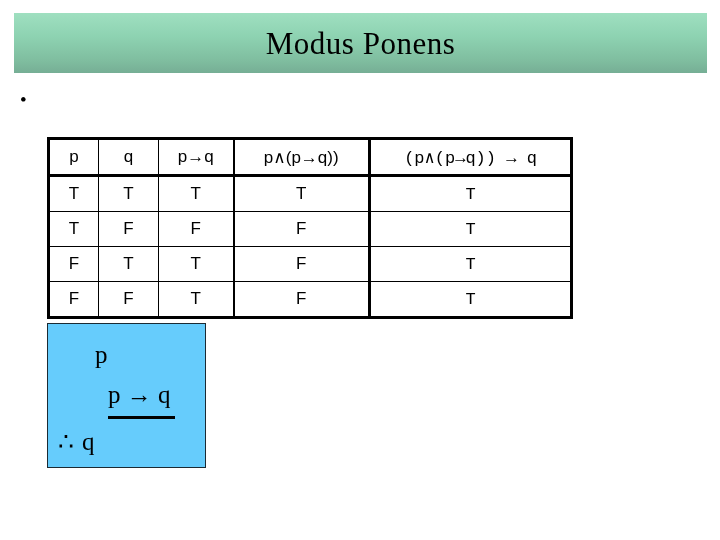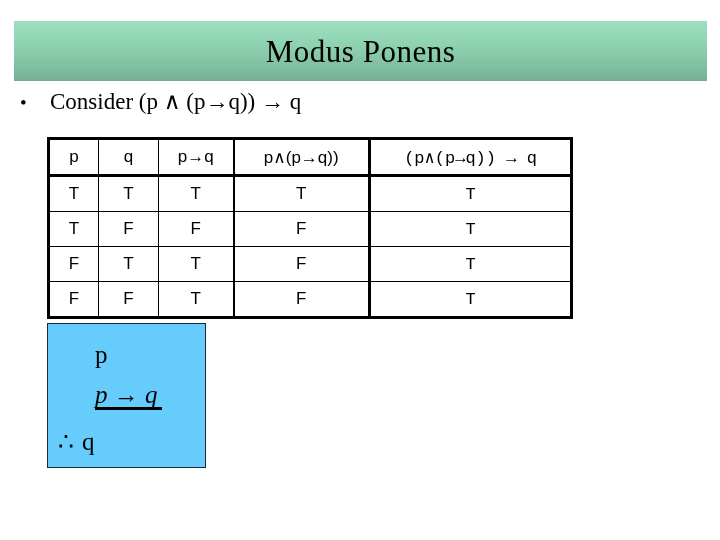--- a/index.html
+++ b/index.html
@@ -19,21 +19,20 @@
   .title-banner {
     position: absolute;
     left: 14px;
     top: 13px;
     width: 693px;
     height: 60px;
     background: linear-gradient(to bottom, #9fdfc0 0%, #8ed3b2 38%, #7fbd9f 80%, #76ae95 100%);
     display: flex;
     align-items: center;
     justify-content: center;
-    margin-top: 8px;
   }
   .title-text {
     font-family: "Liberation Serif", "DejaVu Serif", serif;
     font-size: 31px;
     color: #000000;
     letter-spacing: 0.5px;
     line-height: 1;
     white-space: nowrap;
   }
 
@@ -112,46 +111,44 @@
     font-size: 25px;
     color: #000000;
     line-height: 1;
     white-space: nowrap;
   }
   .inf-premise1 {
     left: 47px;
     top: 18px;
   }
   .inf-premise2 {
-    left: 47px;
+    left: 60px;
     top: 58px;
     border-bottom: 3px solid #000000;
-    padding-bottom: 0;
+    padding-bottom: 9px;
     padding-right: 4px;
-    font-style: italic;
   }
   .inf-conclusion {
     left: 10px;
     top: 105px;
   }
   .therefore-sym {
     display: inline-block;
     margin-right: 8px;
   }
 </style>
 </head>
 <body>
 
 <div class="title-banner">
   <div class="title-text">Modus Ponens</div>
 </div>
 
 <div class="bullet-line">
   <span class="bullet-dot">•</span>
-  <span class="bullet-body">Consider (p ∧ (p→q)) → q</span>
 </div>
 
 <table class="truth-table">
   <colgroup>
     <col class="col-p">
     <col class="col-q">
     <col class="col-pq">
     <col class="col-conj">
     <col class="col-full">
   </colgroup>

